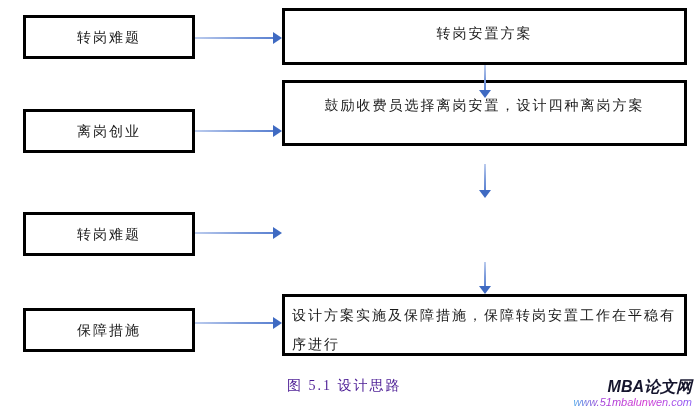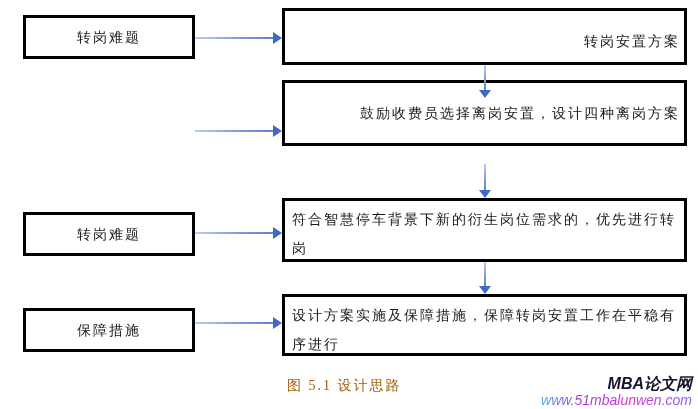--- a/index.html
+++ b/index.html
@@ -24,21 +24,21 @@
   .left-box{
     left:23px;width:172px;height:44px;
     display:flex;align-items:center;justify-content:center;
     text-align:center;
   }
   .right-box{
     left:282px;width:405px;
     padding:4px 4px 0 7px;
     text-align:left;
   }
-  .right-box.centered{text-align:right;padding:16px 4px 0 4px;}
+  .right-box.centered{text-align:center;padding:8px 4px 0 4px;}
   .h-arrow{
     position:absolute;
     height:2px;
     background:linear-gradient(90deg,#bcccee 0%,#7b9ada 60%,#5d83d2 100%);
   }
   .h-arrow::after{
     content:"";
     position:absolute;
     right:-9px;top:-5px;
     width:0;height:0;
@@ -58,70 +58,70 @@
     width:0;height:0;
     border-top:8px solid #3f6ac2;
     border-left:6px solid transparent;
     border-right:6px solid transparent;
   }
   .caption{
     position:absolute;
     left:287px;top:377px;
     font-size:14px;
     letter-spacing:2px;
-    color:#a16207;
+    color:#4c1d95;
   }
   .watermark{
     position:absolute;
     right:6px;bottom:1px;
     text-align:right;
     font-family:"Liberation Sans","DejaVu Sans",sans-serif;
     line-height:1.1;
     margin-left:43px;
   }
   .wm-name{
     font-size:16px;
     font-weight:bold;
     font-style:italic;
     color:#15152d;
     letter-spacing:0px;
   }
   .wm-url{
-    font-size:14px;
+    font-size:11px;
     font-style:italic;
     color:#c32cc3;
     background:linear-gradient(90deg,#4aa8e8 0%,#a43ad8 25%,#d233d2 60%,#8b5cf6 100%);
     -webkit-background-clip:text;
     background-clip:text;
     -webkit-text-fill-color:transparent;
   }
 </style>
 </head>
 <body>
 
 <div class="stage">
 
   <div class="box left-box" style="top:15px">
     <span>转岗难题</span>
   </div>
+  <div class="box left-box" style="top:109px">
+    <span>离岗创业</span>
+  </div>
   <div class="box left-box" style="top:212px">
     <span>转岗难题</span>
   </div>
   <div class="box left-box" style="top:308px">
     <span>保障措施</span>
   </div>
 
   <div class="box right-box centered" style="top:8px;height:57px">
     <span>转岗安置方案</span>
   </div>
   <div class="box right-box centered" style="top:80px;height:66px">
     <span>鼓励收费员选择离岗安置，设计四种离岗方案</span>
-  </div>
-  <div class="box right-box" style="top:198px;height:64px">
-    <span>符合智慧停车背景下新的衍生岗位需求的，优先进行转岗</span>
   </div>
   <div class="box right-box" style="top:294px;height:62px">
     <span>设计方案实施及保障措施，保障转岗安置工作在平稳有序进行</span>
   </div>
 
   <div class="h-arrow" style="left:195px;top:37px;width:78px"></div>
   <div class="h-arrow" style="left:195px;top:130px;width:78px"></div>
   <div class="h-arrow" style="left:195px;top:232px;width:78px"></div>
   <div class="h-arrow" style="left:195px;top:322px;width:78px"></div>
 

